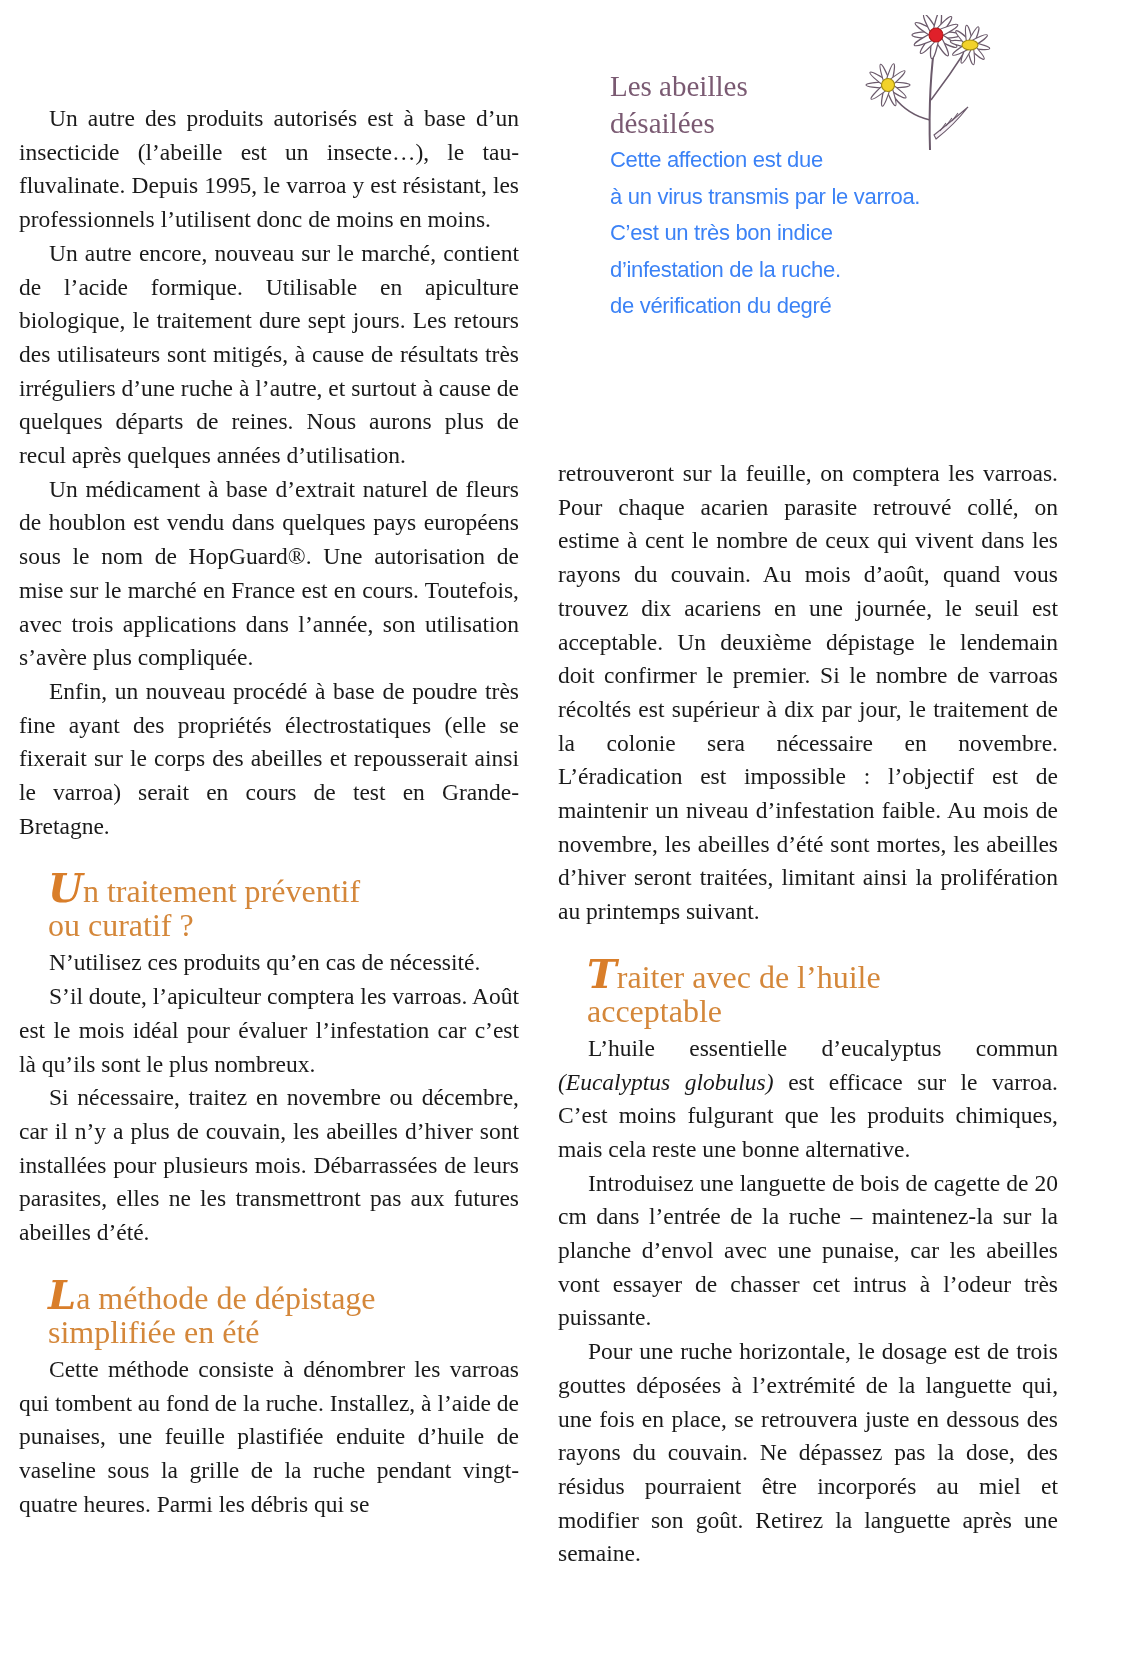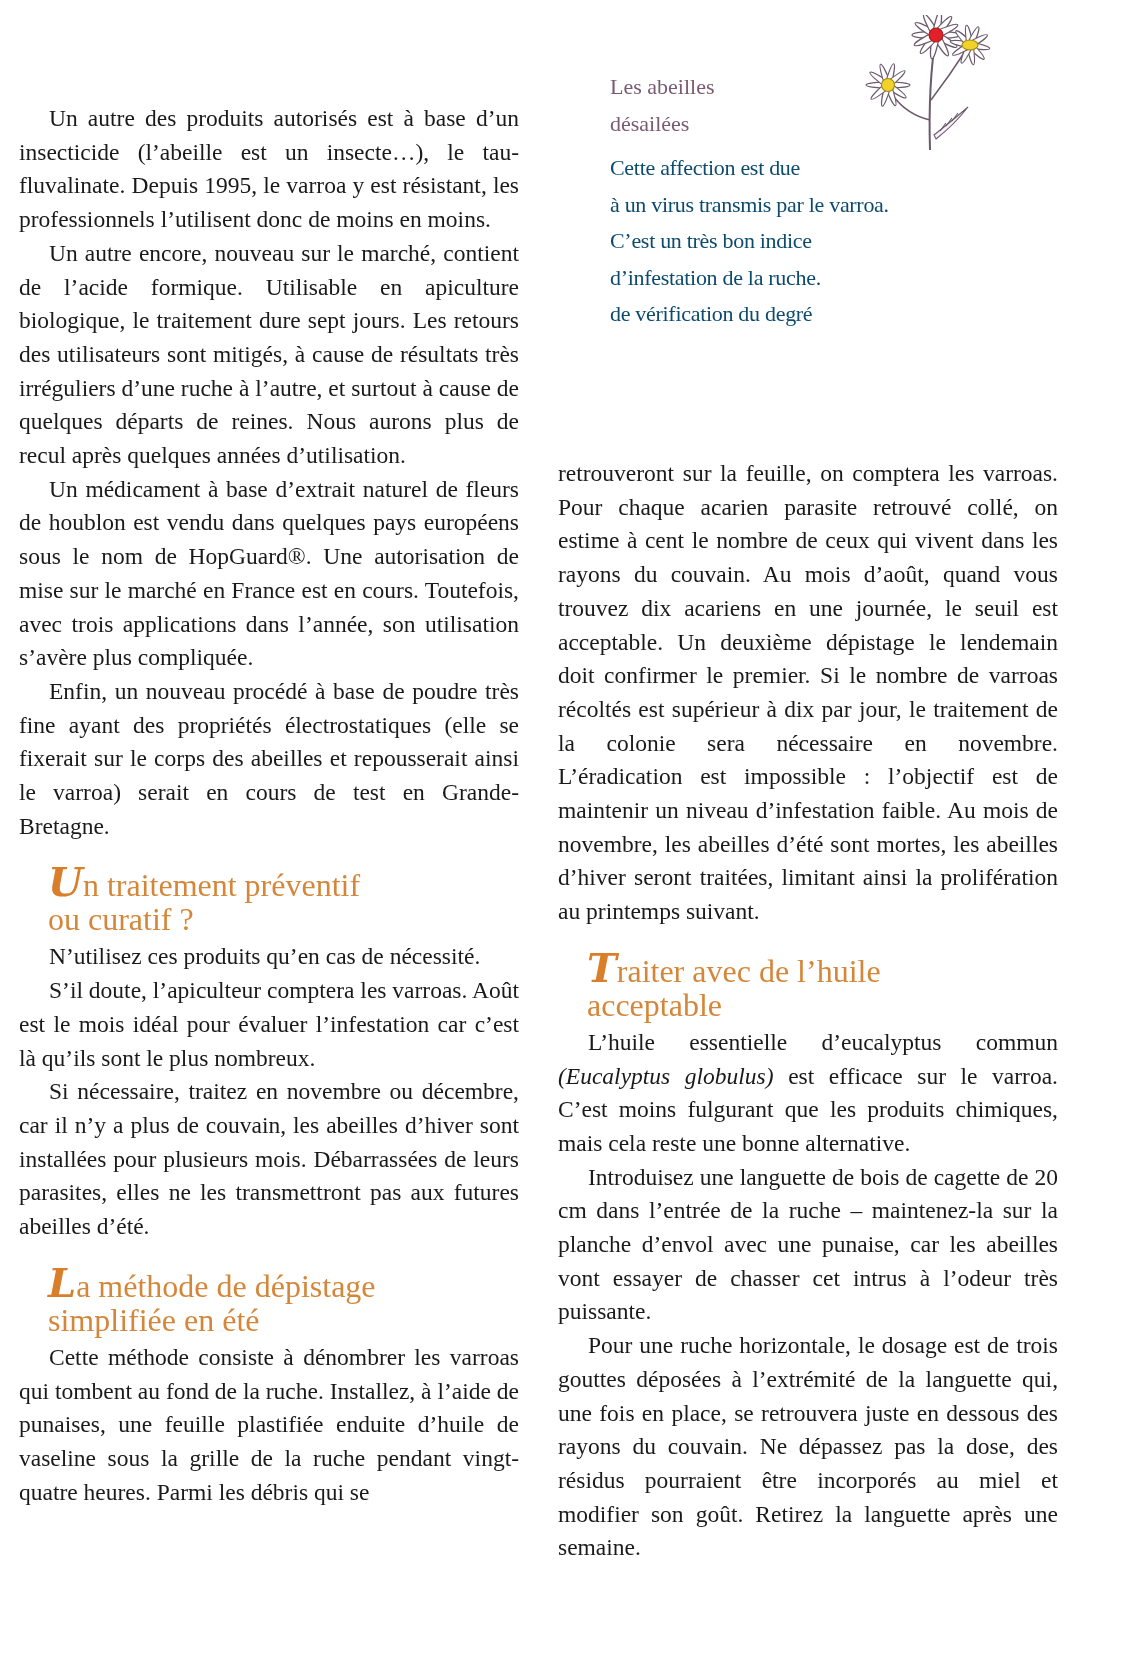--- a/index.html
+++ b/index.html
@@ -14,46 +14,46 @@
   }
   .left { left: 19px; top: 102px; width: 500px; }
   .right { left: 558px; top: 437px; width: 500px; }
   .col p { margin: 0; text-indent: 30px; }
   .col p.noindent { text-indent: 0; margin-top: 20px; }
   .h2 {
     font-family: "Liberation Serif", "DejaVu Serif", serif;
     color: #d4873a;
     font-size: 32px;
     line-height: 34px;
-    margin: 22px 0 4px 29px;
+    margin: 28px 0 4px 29px;
     text-align: left;
   }
   .h2 .dropcap {
     font-family: "DejaVu Serif", serif;
     font-style: italic;
     font-weight: bold;
     font-size: 40px;
     color: #d97e2a;
   }
   .sidebar {
     position: absolute;
     left: 610px; top: 68px; width: 420px;
   }
   .sidebar .title {
     font-family: "Liberation Serif", "DejaVu Serif", serif;
     color: #7a5a72;
-    font-size: 22px;
+    font-size: 29px;
     line-height: 37px;
   }
   .sidebar .body {
-    font-family: Liberation Serif, serif;
+    font-family: Liberation Sans, sans-serif;
     font-size: 22px;
     line-height: 36.5px;
-    color: #0c4a6e;
-    margin-top: 8px;
+    color: #3b82f6;
+    margin-top: 0px;
     letter-spacing: -0.3px;
   }
   .flower {
     position: absolute;
     left: 858px; top: 15px; width: 145px; height: 140px;
   }
   em { font-style: italic; }
 </style>
 </head>
 <body>

